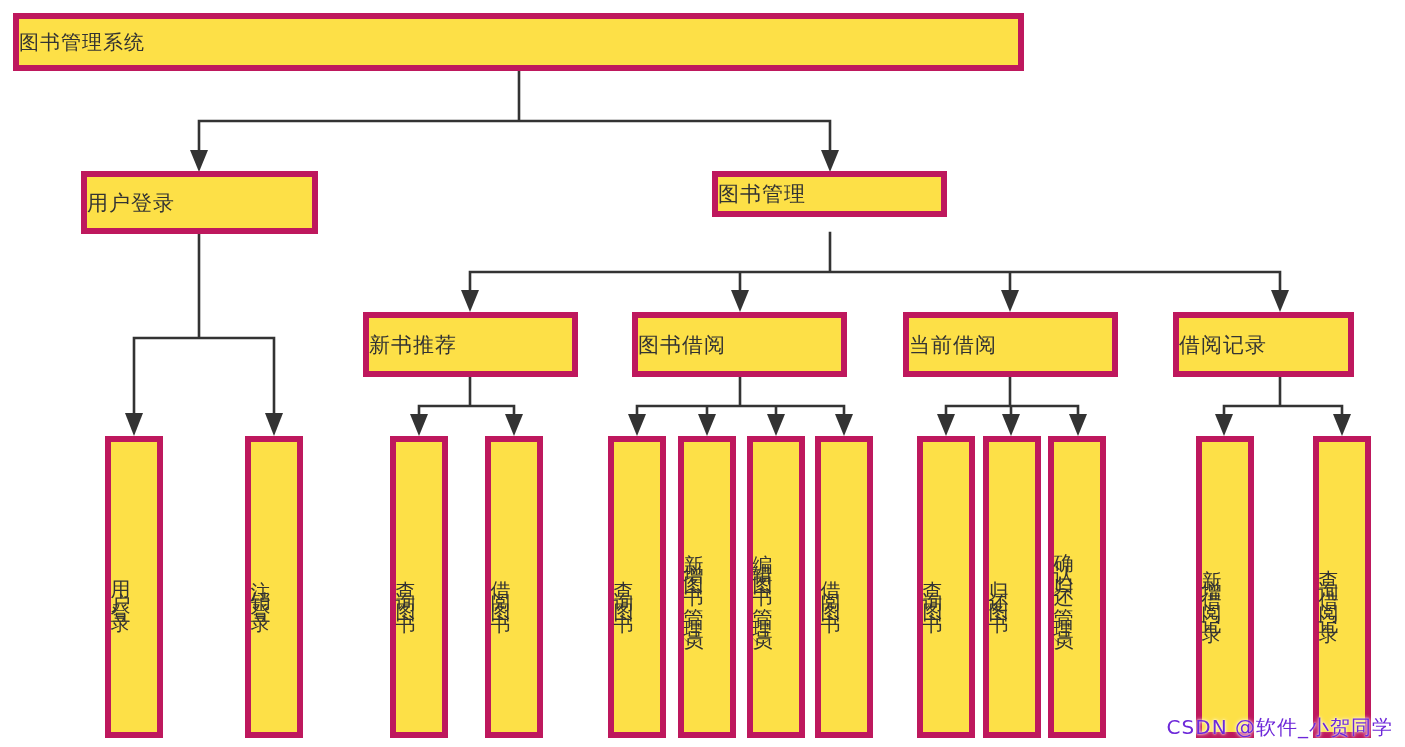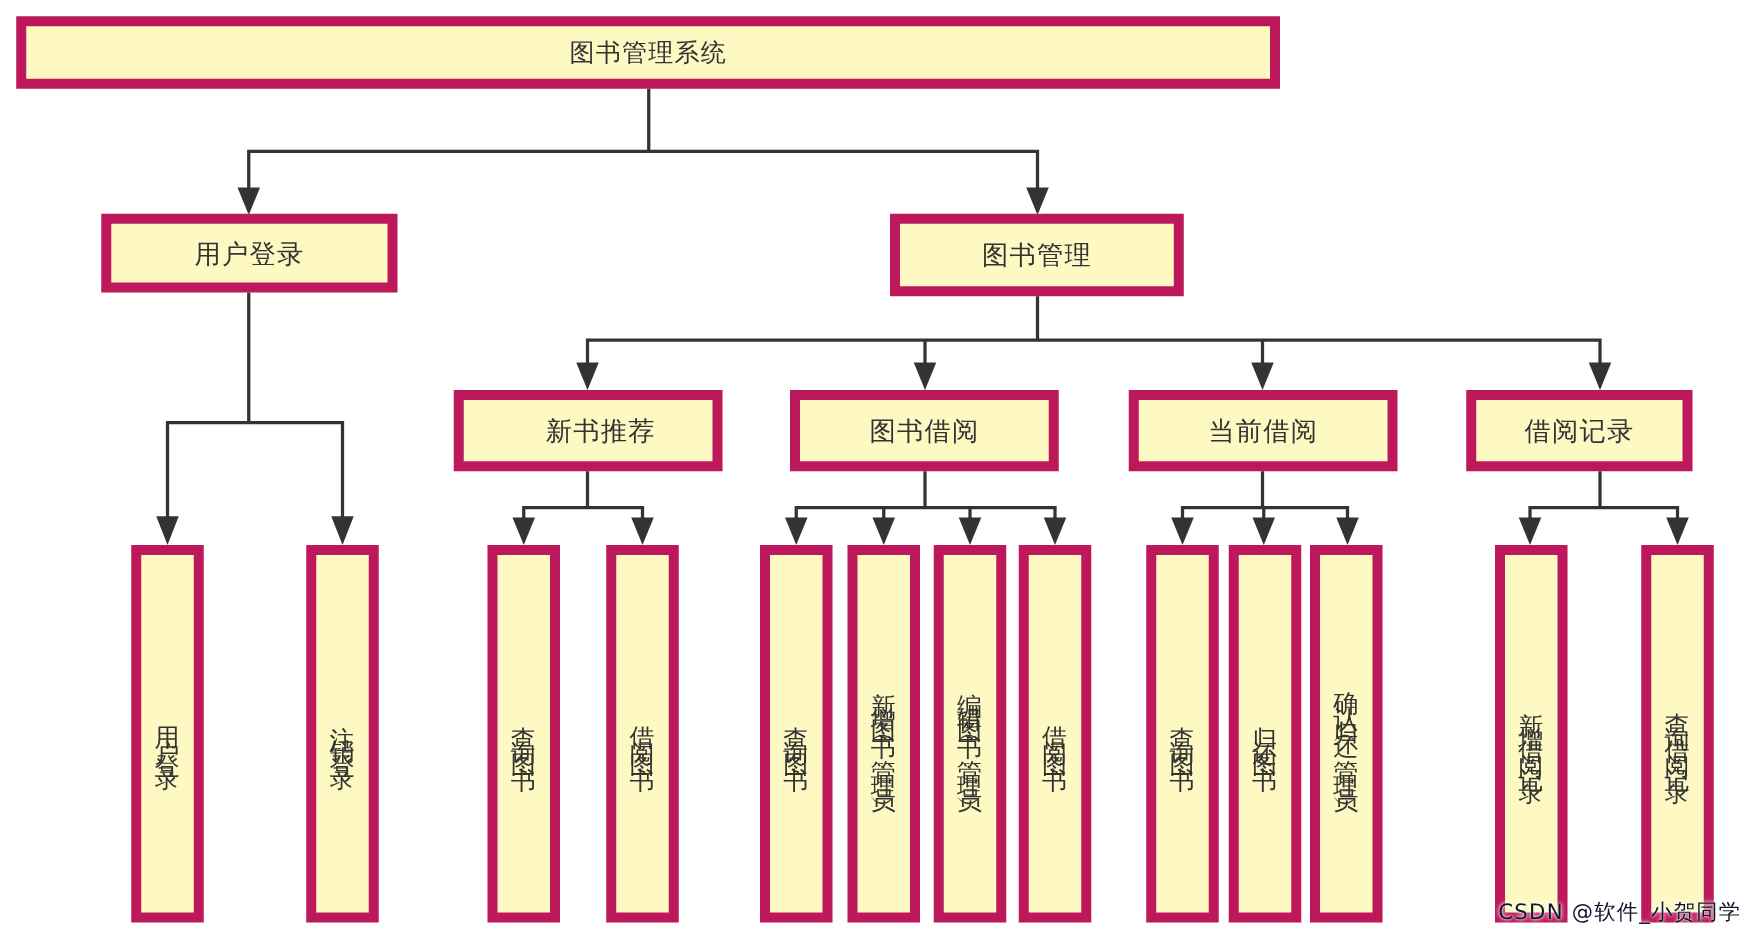--- a/index.html
+++ b/index.html
@@ -7,25 +7,25 @@
   .canvas{
     position:relative;
     width:1405px;height:747px;
     background:#fff;
     overflow:hidden;
   }
   .connector-layer{position:absolute;left:0;top:0;z-index:1;}
   .box{
     position:absolute;
     box-sizing:border-box;
-    border:8px solid #be185d;
-    background:#fef9c3;
+    border:6px solid #be185d;
+    background:#fde047;
     display:flex;
     align-items:center;
-    justify-content:center;
+    justify-content:flex-start;
     z-index:2;
     color:#333;
   }
   .hbox-label{
     font-size:21px;
     letter-spacing:1px;
     white-space:nowrap;
     color:#333;
   }
   .root-label{font-size:20px;}
@@ -38,22 +38,22 @@
     font-size:20px;
     letter-spacing:11px;
     line-height:1;
     color:#333;
     white-space:nowrap;
   }
   .watermark{
     position:absolute;
     right:12px;
     bottom:6px;
-    font-size:17px;
-    color:#0f172a;
+    font-size:20px;
+    color:#6d28d9;
     text-shadow:0 0 2px #fff,0 0 4px #fff;
     z-index:3;
     letter-spacing:1px;
     white-space:nowrap;
   }
 </style>
 </head>
 <body>
 
 <div class="canvas">
@@ -112,25 +112,25 @@
     </g>
   </svg>
 
   <div class="box" style="left:13px;top:13px;width:1011px;height:58px;">
     <span class="hbox-label root-label">图书管理系统</span>
   </div>
 
   <div class="box" style="left:81px;top:171px;width:237px;height:63px;">
     <span class="hbox-label">用户登录</span>
   </div>
-  <div class="box" style="left:712px;top:171px;width:235px;height:66px;">
+  <div class="box" style="left:712px;top:171px;width:235px;height:46px;">
     <span class="hbox-label">图书管理</span>
   </div>
 
-  <div class="box" style="left:363px;top:312px;width:215px;height:65px;padding-left:20px;">
+  <div class="box" style="left:363px;top:312px;width:215px;height:65px;">
     <span class="hbox-label">新书推荐</span>
   </div>
   <div class="box" style="left:903px;top:312px;width:215px;height:65px;">
     <span class="hbox-label">当前借阅</span>
   </div>
   <div class="box" style="left:632px;top:312px;width:215px;height:65px;">
     <span class="hbox-label">图书借阅</span>
   </div>
   <div class="box" style="left:1173px;top:312px;width:181px;height:65px;">
     <span class="hbox-label">借阅记录</span>

